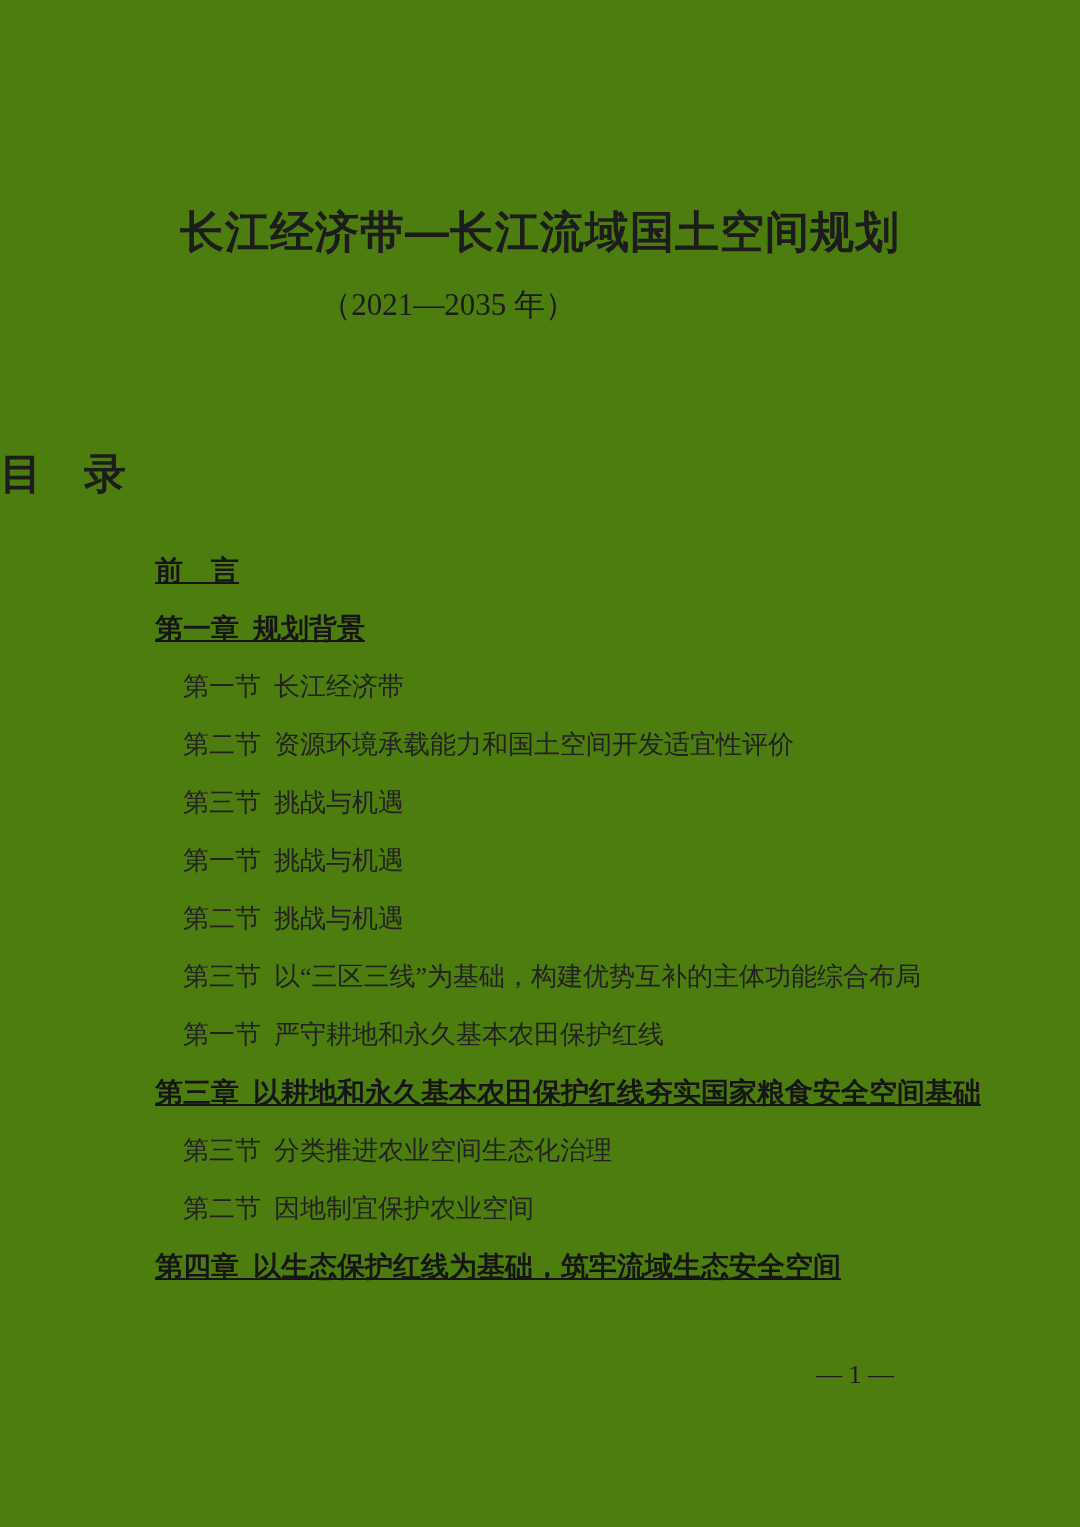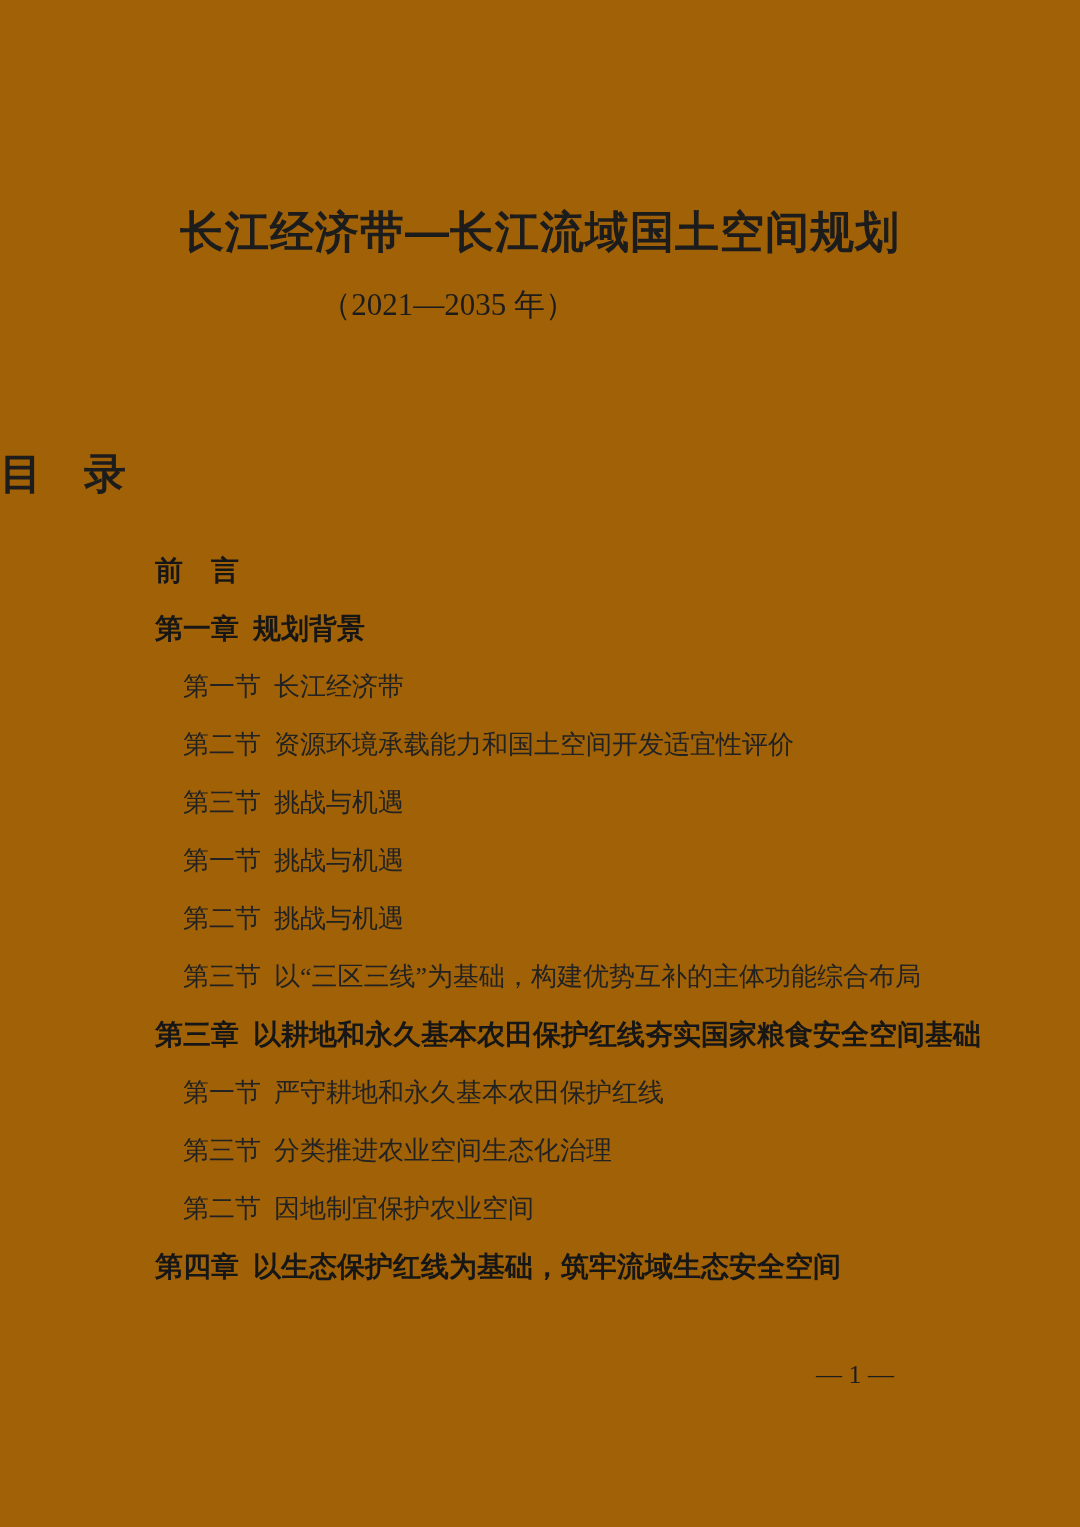--- a/index.html
+++ b/index.html
@@ -4,21 +4,21 @@
 <style>
   html, body {
     margin: 0;
     padding: 0;
     background: #ffffff;
   }
   .page {
     position: relative;
     width: 1080px;
     height: 1527px;
-    background: #a16207;
+    background: #4d7c0f;
     overflow: hidden;
     color: #1c1c1c;
     font-family: "Liberation Sans", sans-serif;
   }
   .doc-title {
     position: absolute;
     top: 204px;
     left: 0;
     width: 1080px;
     text-align: center;
@@ -62,20 +62,21 @@
     line-height: 30px;
     margin-bottom: 28px;
     white-space: nowrap;
   }
   .toc-entry.chapter {
     font-size: 28px;
     font-weight: 700;
     font-family: "Liberation Sans", sans-serif;
     color: #161616;
     letter-spacing: 0px;
+    text-decoration: underline;
   }
   .toc-entry.section {
     font-size: 26px;
     font-weight: 400;
     font-family: "Liberation Serif", serif;
     color: #222222;
     padding-left: 28px;
   }
   .page-number {
     position: absolute;
@@ -103,22 +104,22 @@
 
   <div class="toc-list">
       <div class="toc-entry chapter">前　言</div>
       <div class="toc-entry chapter">第一章 规划背景</div>
       <div class="toc-entry section">第一节 长江经济带</div>
       <div class="toc-entry section">第二节 资源环境承载能力和国土空间开发适宜性评价</div>
       <div class="toc-entry section">第三节 挑战与机遇</div>
       <div class="toc-entry section">第一节 挑战与机遇</div>
       <div class="toc-entry section">第二节 挑战与机遇</div>
       <div class="toc-entry section">第三节 以“三区三线”为基础，构建优势互补的主体功能综合布局</div>
+      <div class="toc-entry section">第一节 严守耕地和永久基本农田保护红线</div>
       <div class="toc-entry chapter">第三章 以耕地和永久基本农田保护红线夯实国家粮食安全空间基础</div>
-      <div class="toc-entry section">第一节 严守耕地和永久基本农田保护红线</div>
       <div class="toc-entry section">第三节 分类推进农业空间生态化治理</div>
       <div class="toc-entry section">第二节 因地制宜保护农业空间</div>
       <div class="toc-entry chapter">第四章 以生态保护红线为基础，筑牢流域生态安全空间</div>
     </div>
 
   <div class="page-number">— 1 —</div>
 
 </div>
 
 </body></html>

